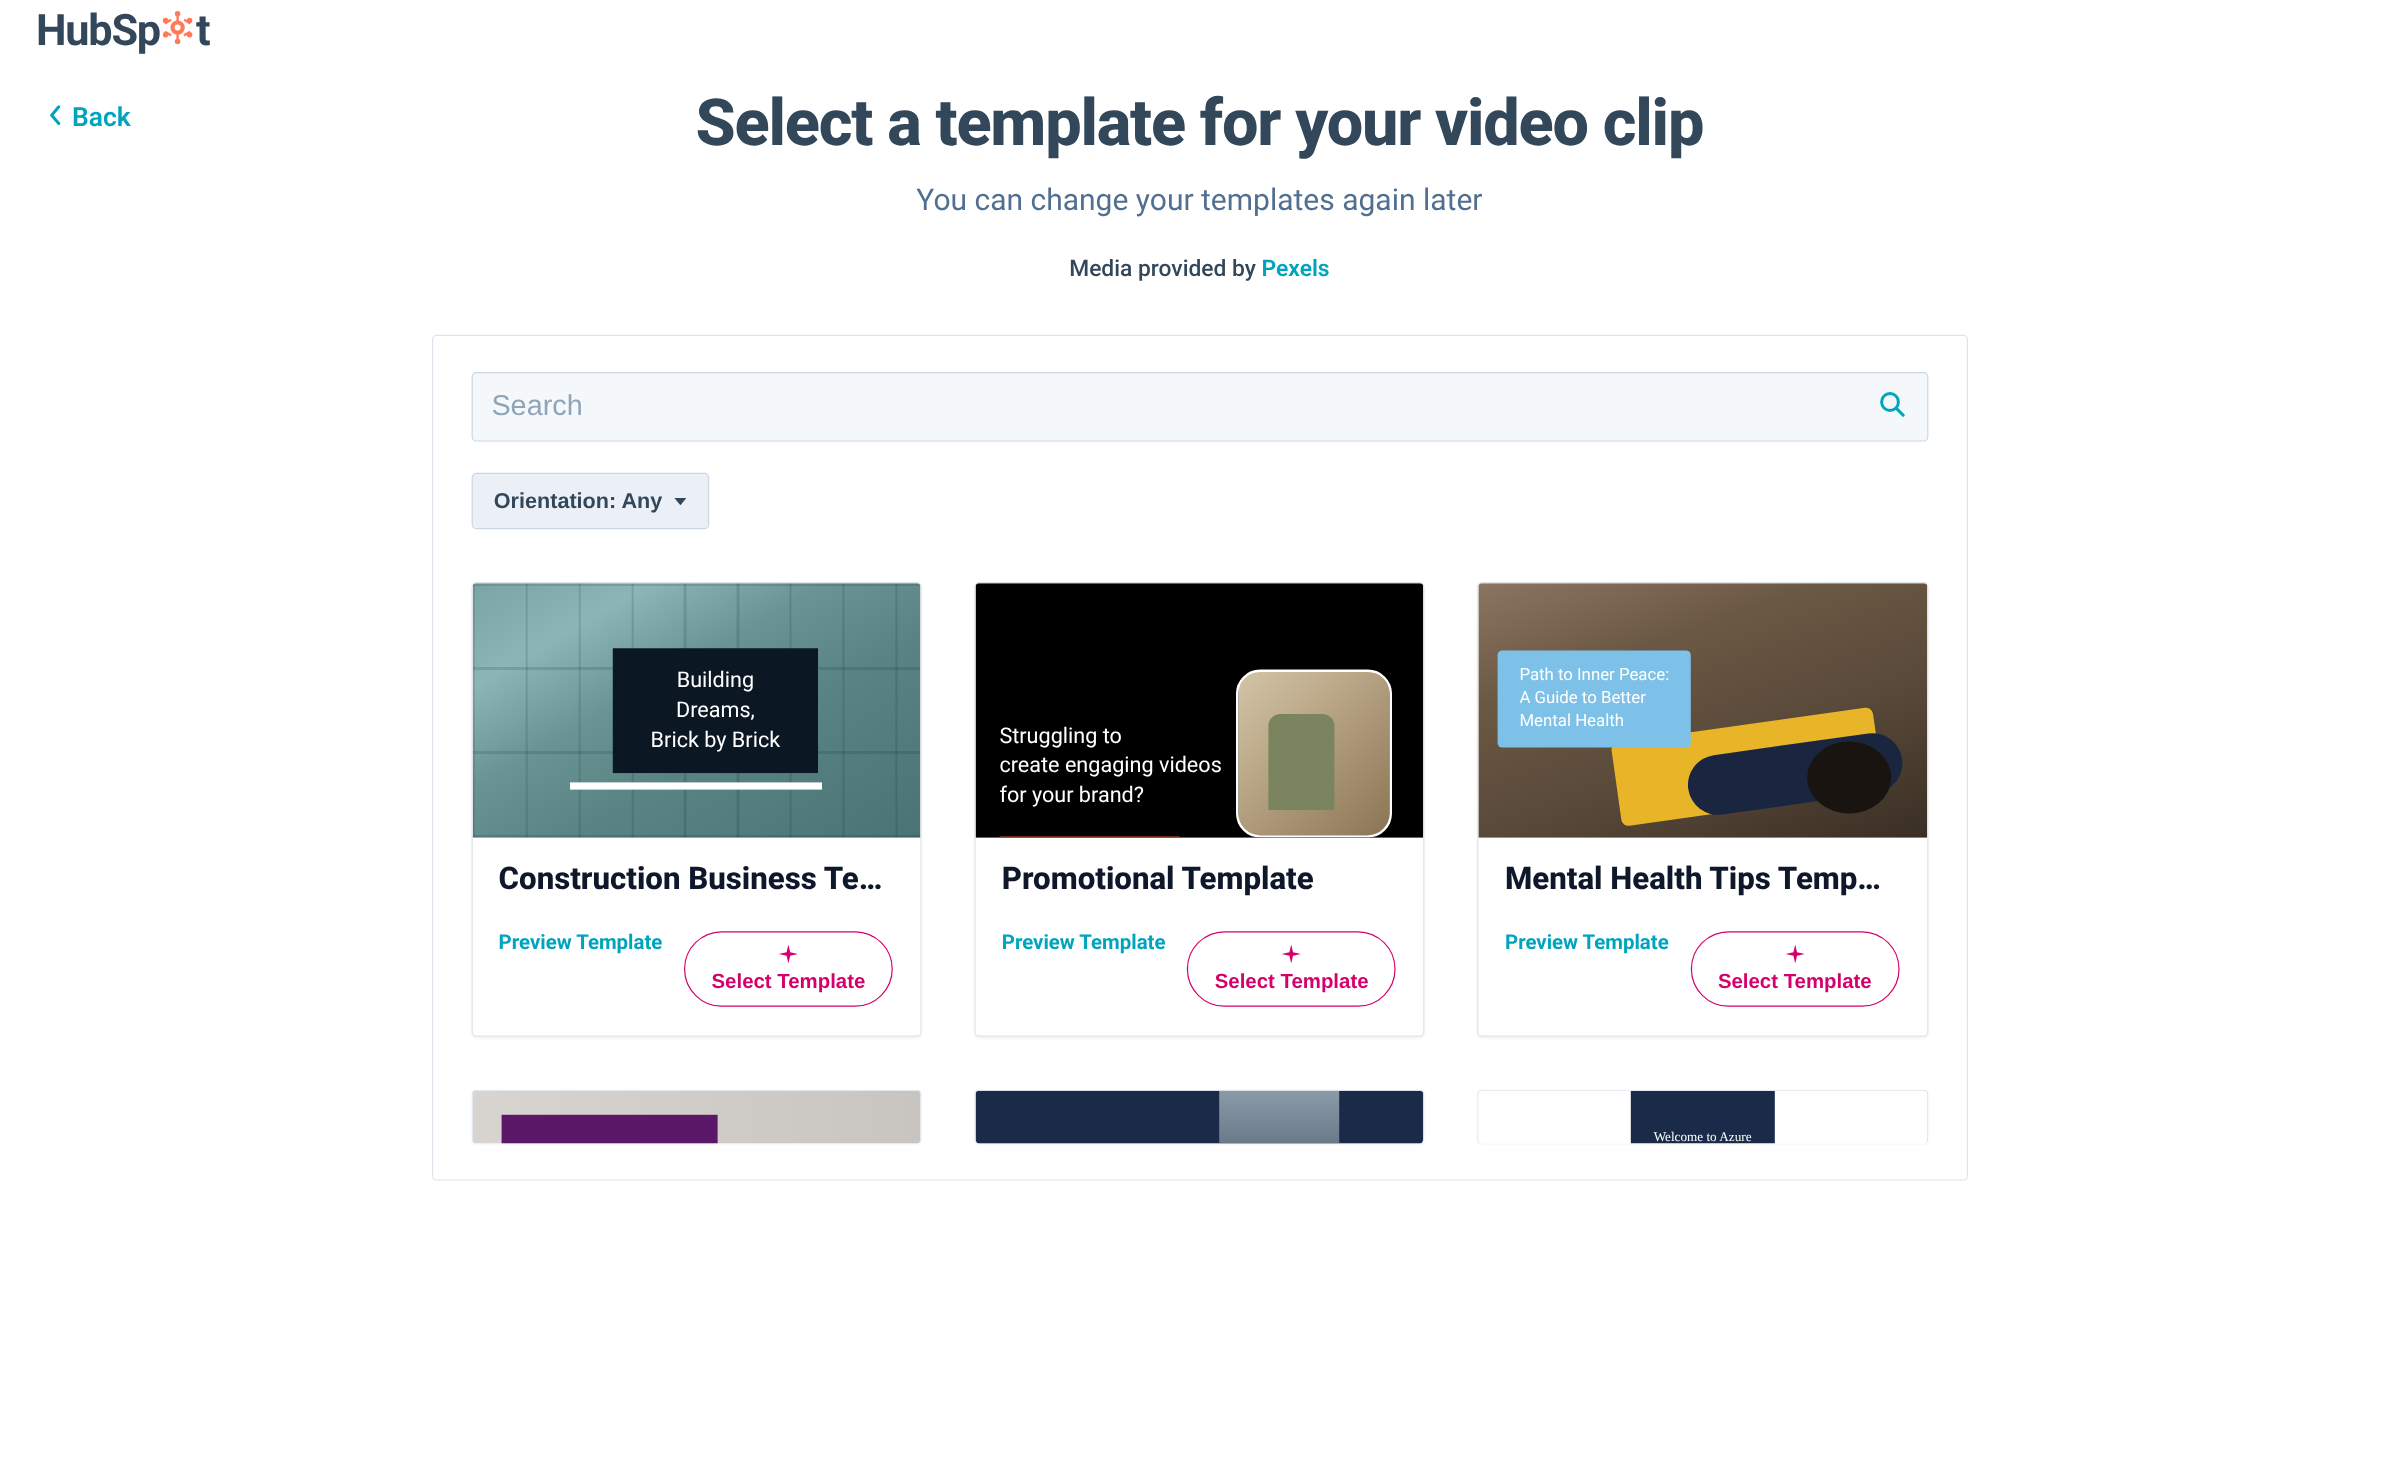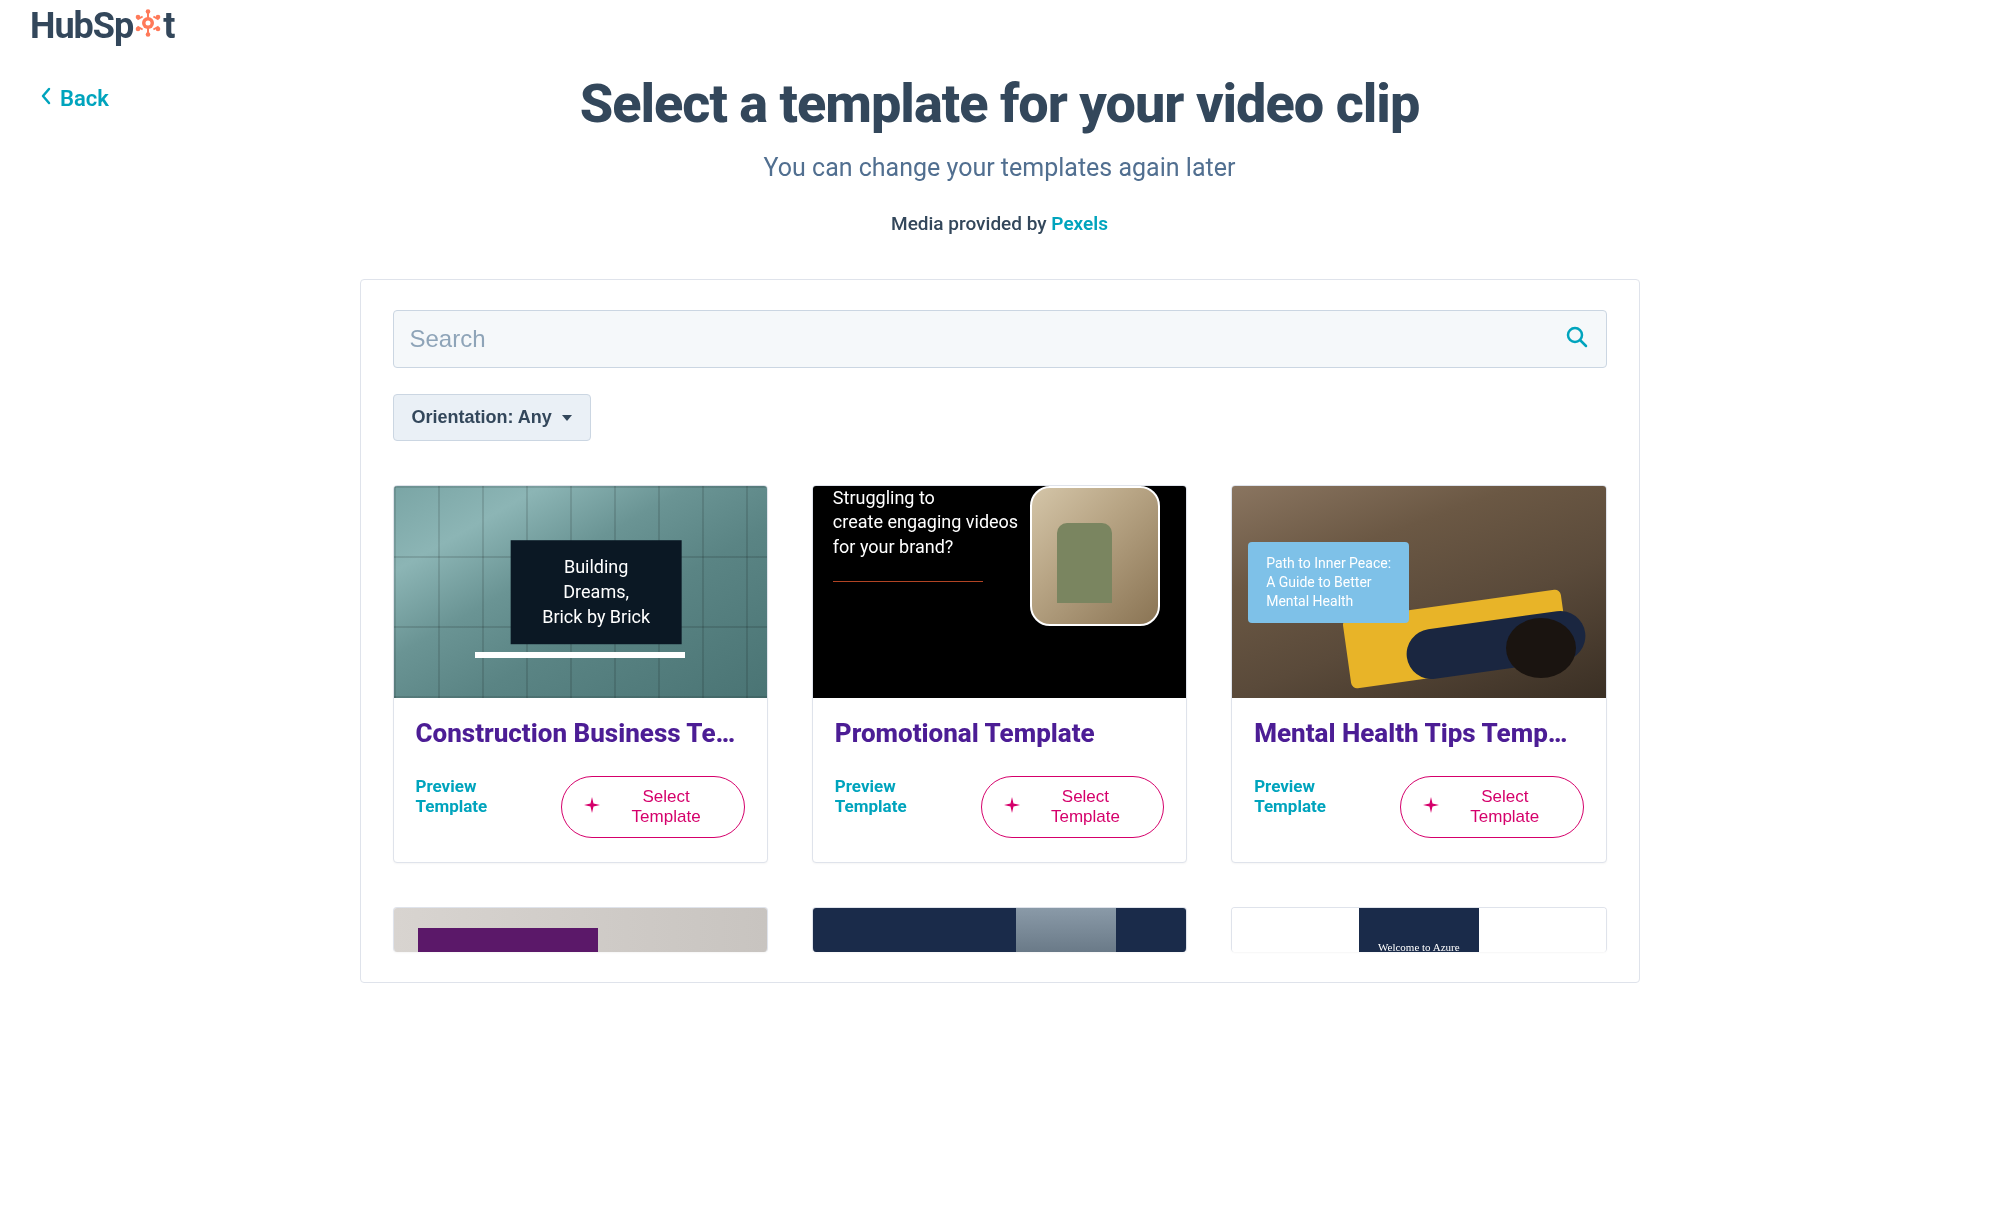--- a/index.html
+++ b/index.html
@@ -169,21 +169,21 @@
       left: 50%;
       transform: translateX(-50%);
       bottom: 40px;
       width: 210px;
       height: 6px;
       background: #fff;
     }
     .thumb-2 {
       background: #000;
       display: flex;
-      align-items: flex-start;
+      align-items: flex-end;
       padding: 0 20px;
       gap: 12px;
     }
     .thumb-2-text {
       color: #fff;
       font-size: 18px;
       line-height: 1.35;
       flex: 1;
     }
     .thumb-2-line {
@@ -255,49 +255,49 @@
       height: 60px;
       background: #1a1410;
       border-radius: 50%;
     }
     .card-body {
       padding: 20px 22px 24px;
     }
     .card-title {
       font-size: 26px;
       font-weight: 800;
-      color: #4c1d95;
+      color: #0f172a;
       margin-bottom: 28px;
       white-space: nowrap;
       overflow: hidden;
       text-overflow: ellipsis;
     }
     .card-actions {
       display: flex;
       align-items: flex-start;
       gap: 18px;
     }
     .preview-link {
       color: #00a4bd;
       font-weight: 700;
       font-size: 17px;
       text-decoration: none;
     }
     .select-btn {
       display: inline-flex;
       align-items: center;
-      gap: 10px;
       padding: 10px 22px;
       border: 1.5px solid #d5006b;
       border-radius: 999px;
       background: #fff;
       color: #d5006b;
-      font-weight: 400;
+      font-weight: 700;
       font-size: 17px;
       cursor: pointer;
+      flex-direction: column;
     }
     .sparkle {
       width: 16px;
       height: 16px;
     }
     .row2-thumb {
       height: 44px;
       overflow: hidden;
     }
     .row2-1 {

